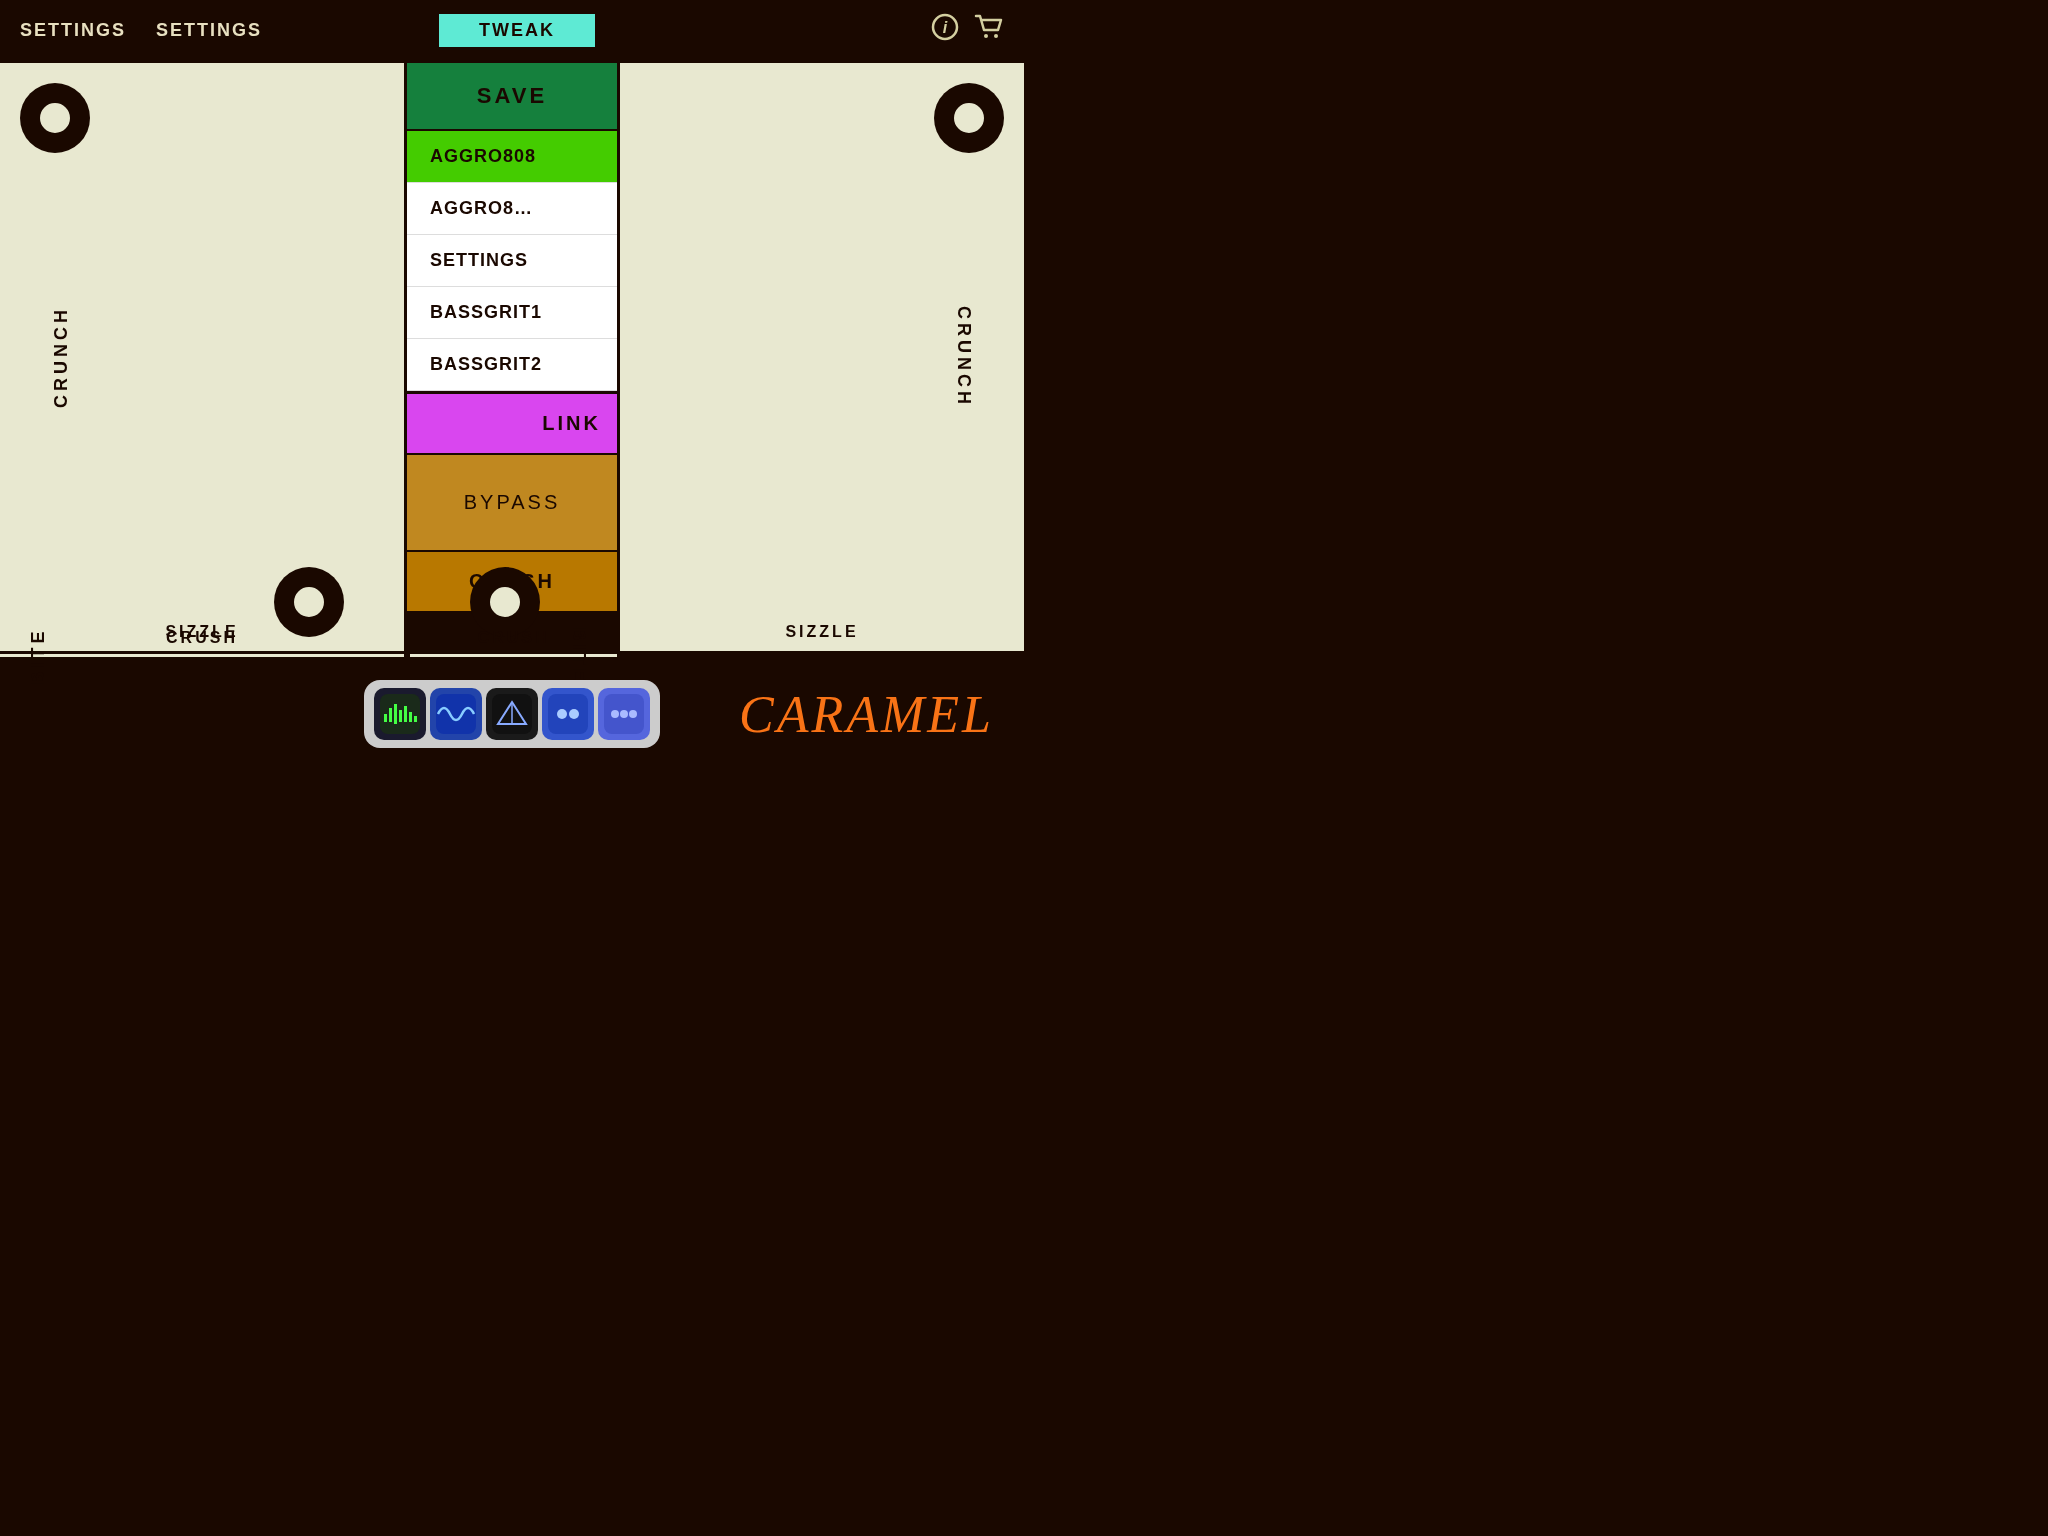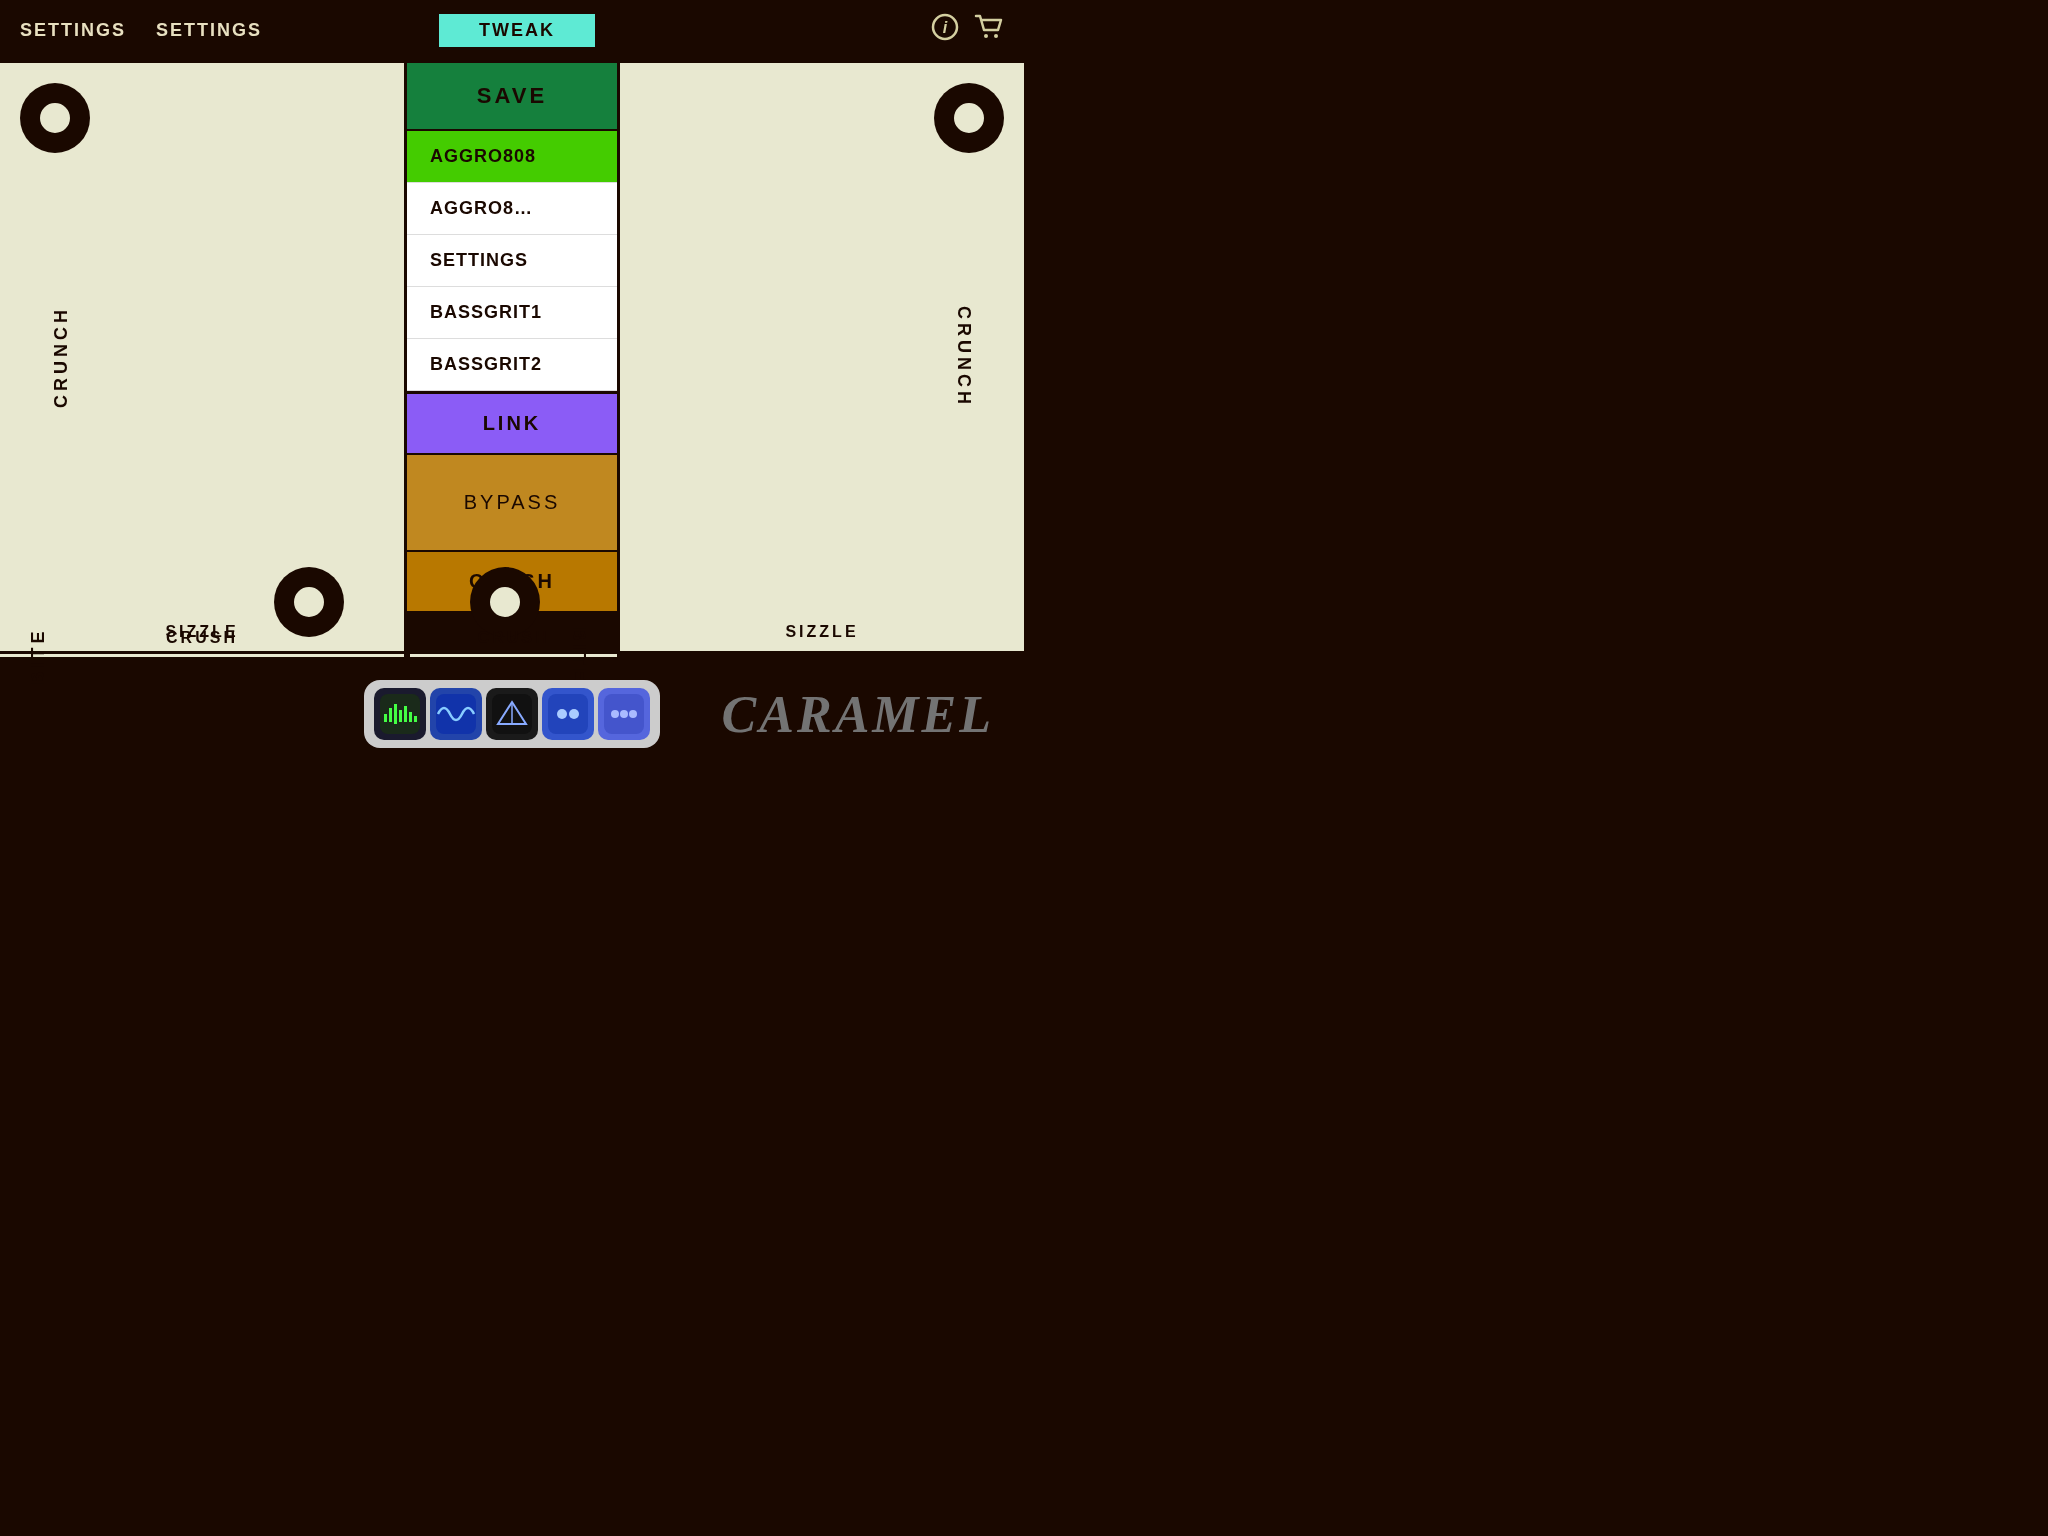--- a/index.html
+++ b/index.html
@@ -188,27 +188,27 @@
     }
     .preset-item.active {
       background: #44cc00;
       color: #1a0800;
     }
     .preset-item:not(.active) {
       background: white;
     }
 
     .link-btn {
-      background: #8b5cf6;
+      background: #d946ef;
       color: #1a0800;
       font-size: 20px;
       font-weight: bold;
       letter-spacing: 3px;
-      text-align: center;
-      padding: 18px 4px;
+      text-align: right;
+      padding: 18px 16px;
       cursor: pointer;
       border: none;
       width: 100%;
       border-bottom: 2px solid #1a0800;
     }
     .bypass-btn {
       background: #c08820;
       color: #1a0800;
       font-size: 20px;
       font-weight: normal;
@@ -262,22 +262,22 @@
       position: relative;
     }
     .app-icon-1 { background: #1a1a2e; }
     .app-icon-2 { background: #2244aa; }
     .app-icon-3 { background: #1a1a1a; }
     .app-icon-4 { background: #3355cc; }
     .app-icon-5 { background: #5566dd; }
 
     .caramel-logo {
       font-size: 52px;
-      font-weight: bold;
-      color: #737373;
+      font-weight: normal;
+      color: #f97316;
       font-style: italic;
       letter-spacing: 3px;
       font-family: 'Georgia', serif;
     }
   </style>
 </head>
 <body>
 
 <div class="header">
   <div class="header-left">

